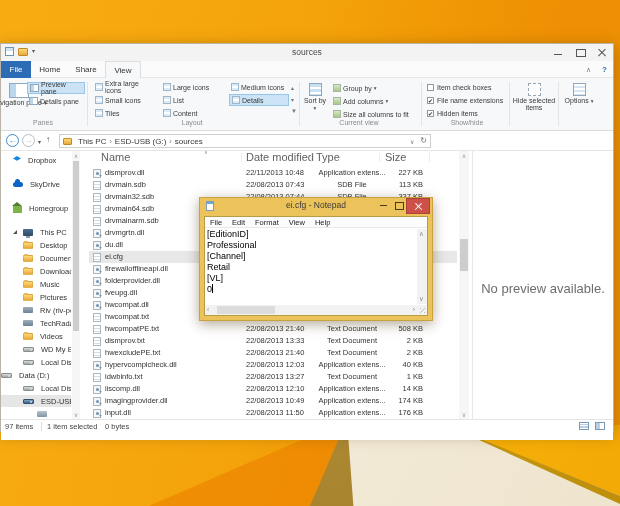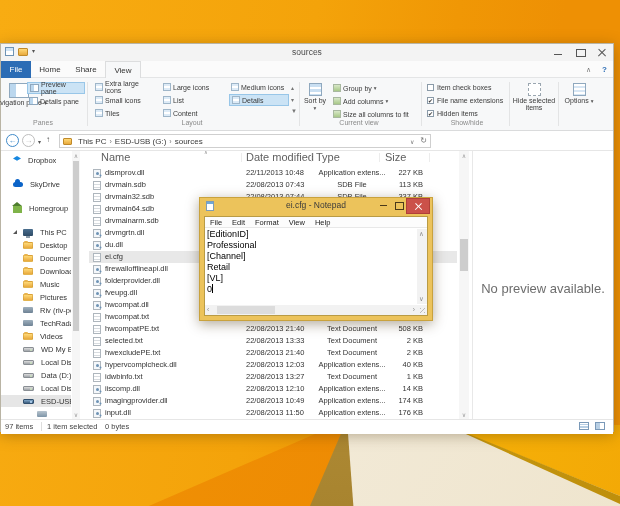--- a/index.html
+++ b/index.html
@@ -114,21 +114,21 @@
   .fi-dll{background:#F4F7FA;}
   .fi-dll::after{content:"";position:absolute;left:1.5px;top:2.5px;width:3px;height:3px;border-radius:50%;background:#6E93B5;box-shadow:3px 2px 0 -0.5px #6E93B5;}
   .f-name{position:absolute;left:16px;top:0;line-height:12px;white-space:nowrap;}
   .f-date{position:absolute;left:157px;top:0;line-height:12px;white-space:nowrap;}
   .f-type{position:absolute;left:227px;top:0;line-height:12px;white-space:nowrap;overflow:hidden;width:72px;text-align:center;}
   .f-size{position:absolute;left:270px;width:64px;top:0;line-height:12px;text-align:right;white-space:nowrap;}
   .v-divider{position:absolute;top:0;bottom:0;width:1px;background:#E8E8E8;}
   .preview-label{position:absolute;left:472px;top:130px;width:140px;text-align:center;font-size:13px;color:#6D6D6D;}
 
   
-  .statusbar{position:absolute;left:0;top:375px;width:100%;height:15px;background:#fff;border-top:1px solid #E6E6E6;font-size:7.5px;color:#444;}
+  .statusbar{position:absolute;left:0;top:375px;width:100%;height:21px;background:#fff;border-top:1px solid #E6E6E6;font-size:7.5px;color:#444;}
   .st{position:absolute;top:0;line-height:13px;white-space:nowrap;}
   .st-sep{position:absolute;top:2px;width:1px;height:9px;background:#DDD;}
   .st-ico{position:absolute;top:2px;width:10px;height:8px;border:1px solid #7A99B8;}
   .st-ico1{background:repeating-linear-gradient(180deg,#fff 0 1px,#B8CFE4 1px 2.5px);}
   .st-ico2{background:linear-gradient(90deg,#B8CFE4 45%,#fff 45%);}
 
   
   #notepad{position:absolute;left:199px;top:197px;width:234px;height:124px;background:#ECC35B;border:1px solid #C9A23D;box-shadow:0 3px 12px rgba(60,40,0,.4);}
   .np-title{position:absolute;left:0;right:0;top:2px;text-align:center;font-size:8.5px;color:#3A3A3A;}
   .np-icon{position:absolute;left:6px;top:3px;width:8px;height:10px;background:#fff;border:1px solid #7E9CB5;}
@@ -383,21 +383,21 @@
             <span class="nav-lab">Videos</span>
           </div>
           <div class="nav-item" style="top: 192px; padding-left: 22px;">
             <span class="nico i-drive"></span>
             <span class="nav-lab">WD My Book Wo</span>
           </div>
           <div class="nav-item" style="top: 205px; padding-left: 22px;">
             <span class="nico i-drive"></span>
             <span class="nav-lab">Local Disk (C:)</span>
           </div>
-          <div class="nav-item" style="top: 218px; padding-left: 22px;">
+          <div class="nav-item" style="top: 218px; ">
             <span class="nico i-drive"></span>
             <span class="nav-lab">Data (D:)</span>
           </div>
           <div class="nav-item" style="top: 231px; padding-left: 22px;">
             <span class="nico i-drive"></span>
             <span class="nav-lab">Local Disk (F:)</span>
           </div>
           <div class="nav-item sel" style="top: 244px; padding-left: 22px;">
             <span class="nico i-usb"></span>
             <span class="nav-lab">ESD-USB (G:)</span>
@@ -518,21 +518,21 @@
           </div>
           <div class="file-row" style="top: 172px;">
             <span class="fi fi-doc"></span>
             <span class="f-name">hwcompatPE.txt</span>
             <span class="f-date">22/08/2013 21:40</span>
             <span class="f-type">Text Document</span>
             <span class="f-size">508 KB</span>
           </div>
           <div class="file-row" style="top: 184px;">
             <span class="fi fi-doc"></span>
-            <span class="f-name">selected.txt</span>
+            <span class="f-name">dismprov.txt</span>
             <span class="f-date">22/08/2013 13:33</span>
             <span class="f-type">Text Document</span>
             <span class="f-size">2 KB</span>
           </div>
           <div class="file-row" style="top: 196px;">
             <span class="fi fi-doc"></span>
             <span class="f-name">hwexcludePE.txt</span>
             <span class="f-date">22/08/2013 21:40</span>
             <span class="f-type">Text Document</span>
             <span class="f-size">2 KB</span>

